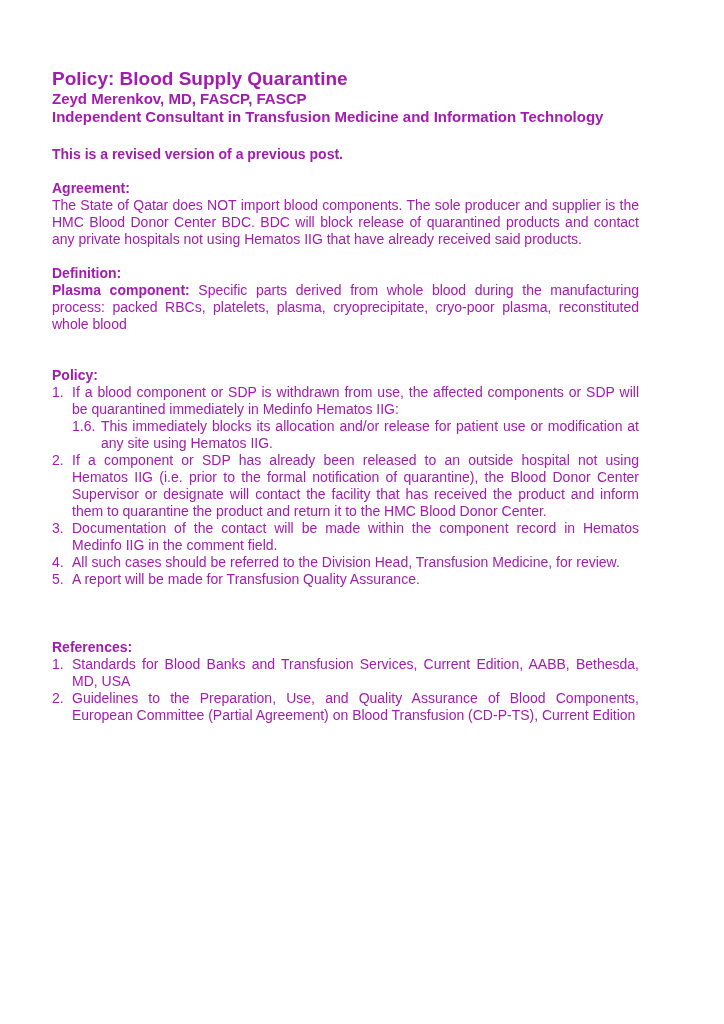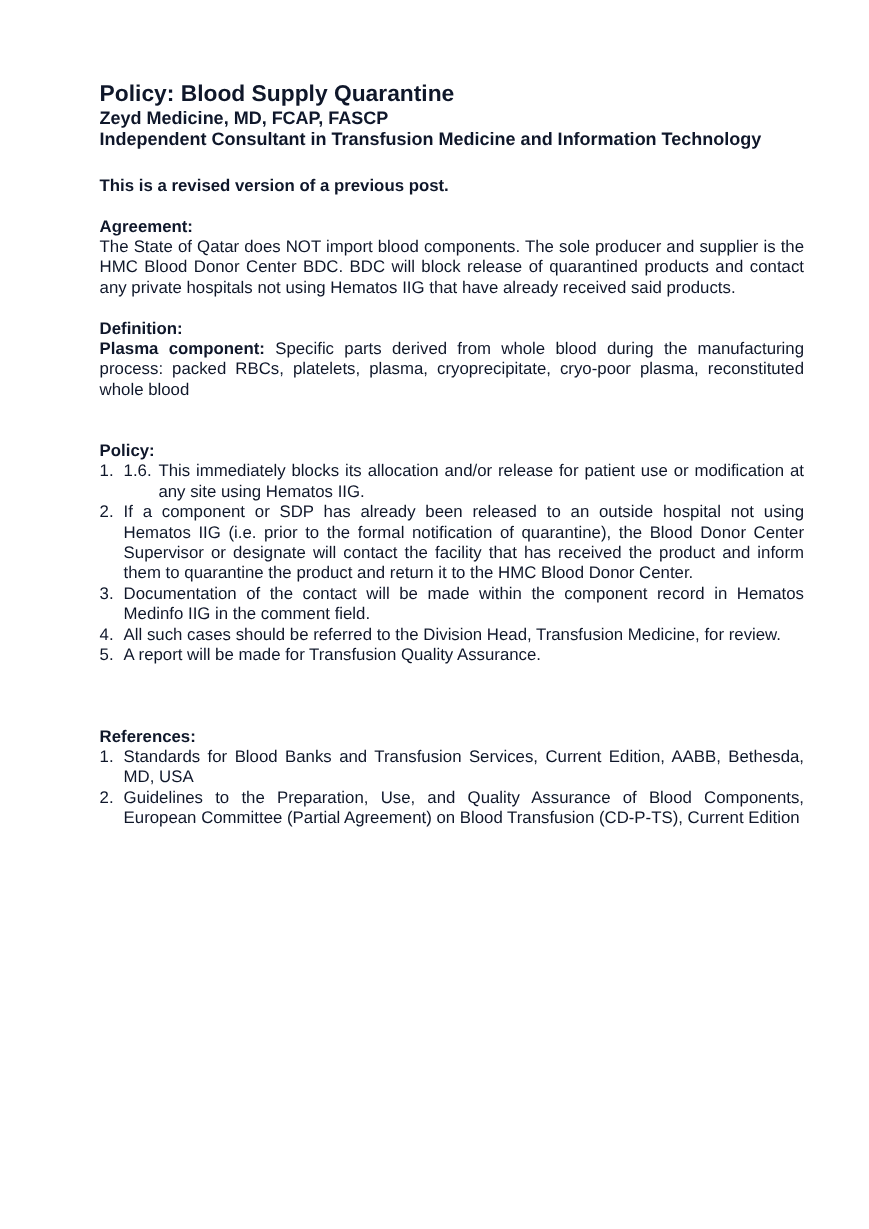--- a/index.html
+++ b/index.html
@@ -1,23 +1,23 @@
 <!DOCTYPE html>
 <html><head>
 <meta charset="utf-8">
 <style>
   html, body { margin: 0; padding: 0; background: #ffffff; }
   body { width: 724px; height: 1024px; position: relative; overflow: hidden; }
   .page {
     position: absolute;
-    left: 83px;
+    left: 52px;
     top: 68px;
     width: 587px;
     font-family: "Liberation Sans", sans-serif;
-    color: #0f172a;
+    color: #a21caf;
     font-size: 14px;
     line-height: 17px;
   }
   .title { font-weight: bold; font-size: 19px; line-height: 22px; margin: 0; }
   .subtitle { font-weight: bold; font-size: 15px; line-height: 18px; margin: 0; }
   .bold { font-weight: bold; }
   .gap { height: 17px; }
   p { margin: 0; text-align: justify; }
   .heading { font-weight: bold; margin: 0; }
   ol.list { margin: 0; padding: 0; list-style: none; }
@@ -25,21 +25,21 @@
   ol.list > li > .num { position: absolute; left: 0; top: 0; }
   ol.sub { margin: 0; padding: 0; list-style: none; }
   ol.sub > li { position: relative; padding-left: 29px; text-align: justify; }
   ol.sub > li > .num { position: absolute; left: 0; top: 0; }
 </style>
 </head>
 <body>
 
 <div class="page">
   <div class="title">Policy:  Blood Supply Quarantine</div>
-  <div class="subtitle">Zeyd Medicine, MD, FCAP, FASCP</div>
+  <div class="subtitle">Zeyd Merenkov, MD, FASCP, FASCP</div>
   <div class="subtitle">Independent Consultant in Transfusion Medicine and Information Technology</div>
   <div class="gap"></div>
   <div class="bold" style="margin-top:3px;">This is a revised version of a previous post.</div>
   <div class="gap"></div>
 
   <div>
     <div class="heading">Agreement:</div>
     <p>The State of Qatar does NOT import blood components.  The sole producer and supplier is the HMC Blood Donor Center BDC.  BDC will block release of quarantined products and contact any private hospitals not using Hematos IIG that have already received said products.</p>
   </div>
   <div class="gap"></div>
@@ -49,20 +49,21 @@
     <p><span class="bold">Plasma component:</span><span>  Specific parts derived from whole blood during the manufacturing process:  packed RBCs, platelets, plasma, cryoprecipitate, cryo-poor plasma, reconstituted whole blood</span></p>
     <div class="gap"></div>
   </div>
   <div class="gap"></div>
 
   <div>
     <div class="heading">Policy:</div>
     <ol class="list">
       <li>
         <span class="num">1.</span>
+        <span>If a blood component or SDP is withdrawn from use, the affected components or SDP will be quarantined immediately in Medinfo Hematos IIG:</span>
         <ol class="sub">
           <li>
             <span class="num">1.6.</span>
             <span>This immediately blocks its allocation and/or release for patient use or modification at any site using Hematos IIG.</span>
           </li>
         </ol>
       </li>
       <li>
         <span class="num">2.</span>
         <span>If a component or SDP has already been released to an outside hospital not using Hematos IIG (i.e. prior to the formal notification of quarantine), the Blood Donor Center Supervisor or designate will contact the facility that has received the product and inform them to quarantine the product and return it to the HMC Blood Donor Center.</span>

